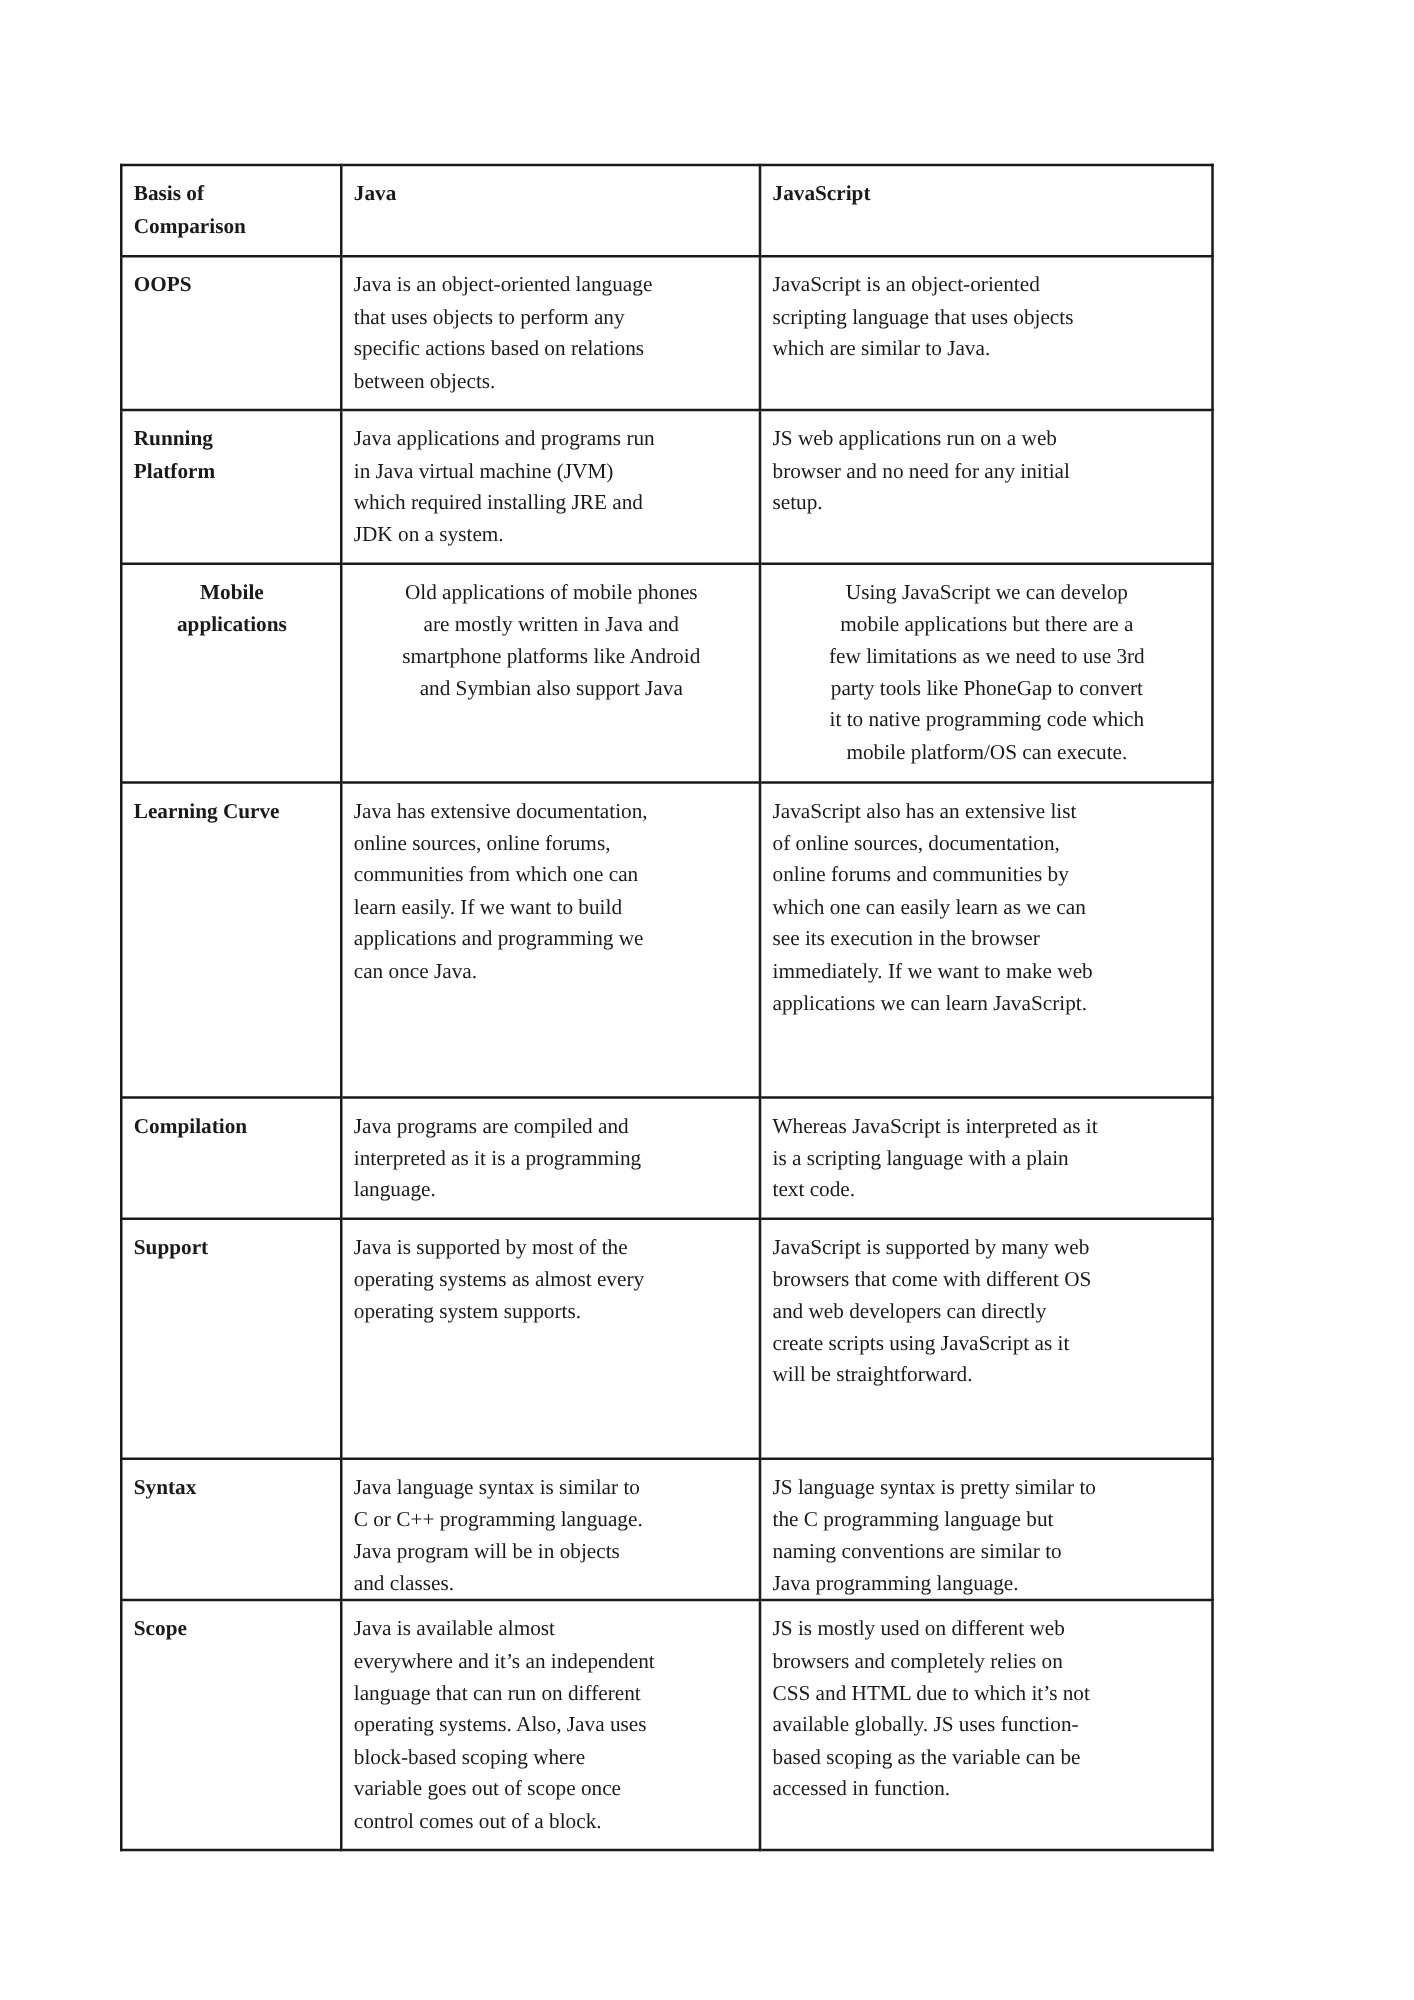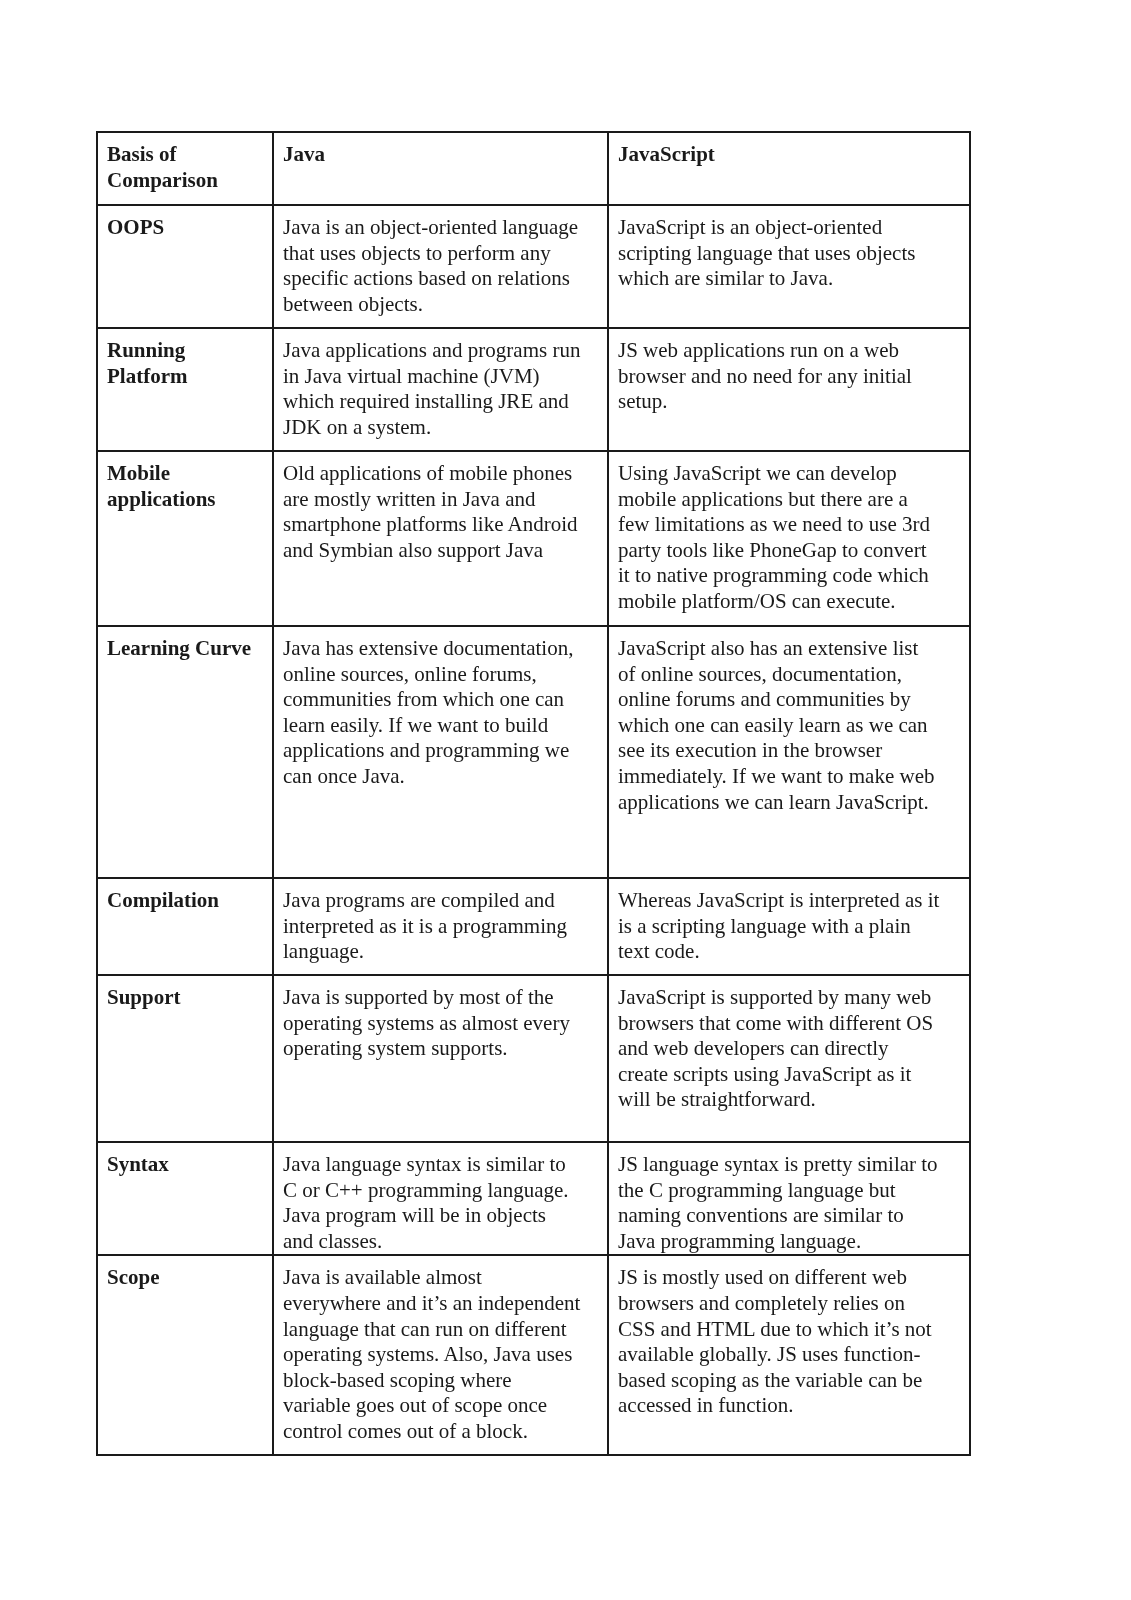--- a/index.html
+++ b/index.html
@@ -1,20 +1,20 @@
 <!DOCTYPE html>
 <html><head>
 <meta charset="utf-8">
 <style>
   html, body { margin: 0; padding: 0; background: #ffffff; }
   body { width: 1131px; height: 1600px; position: relative; overflow: hidden; }
   table.cmp {
     position: absolute; left: 96px; top: 131px;
     width: 873px; border-collapse: collapse; table-layout: fixed;
-    font-family: "Liberation Serif", serif; font-size: 21px; line-height: 25.6px; color: #1a1a1a;
+    font-family: "Liberation Serif", serif; font-size: 17px; line-height: 25.6px; color: #1a1a1a;
   }
   table.cmp td {
     border: 2px solid #1a1a1a; vertical-align: top;
     padding: 9px 8px 0 9px; box-sizing: border-box;
   }
   col.c1 { width: 176px; } col.c2 { width: 335px; } col.c3 { width: 362px; }
   .b { font-weight: bold; }
   .ln { display: block; white-space: nowrap; }
 </style>
 </head>
@@ -65,21 +65,21 @@
           <span class="ln">in Java virtual machine (JVM)</span>
           <span class="ln">which required installing JRE and</span>
           <span class="ln">JDK on a system.</span>
         </td>
         <td>
           <span class="ln">JS web applications run on a web</span>
           <span class="ln">browser and no need for any initial</span>
           <span class="ln">setup.</span>
         </td>
       </tr>
-      <tr style="height: 175px;">
+      <tr style="height: 175px; text-align: center;">
         <td class="b">
           <span class="ln">Mobile</span>
           <span class="ln">applications</span>
         </td>
         <td>
           <span class="ln">Old applications of mobile phones</span>
           <span class="ln">are mostly written in Java and</span>
           <span class="ln">smartphone platforms like Android</span>
           <span class="ln">and Symbian also support Java</span>
         </td>
@@ -122,21 +122,21 @@
           <span class="ln">Java programs are compiled and</span>
           <span class="ln">interpreted as it is a programming</span>
           <span class="ln">language.</span>
         </td>
         <td>
           <span class="ln">Whereas JavaScript is interpreted as it</span>
           <span class="ln">is a scripting language with a plain</span>
           <span class="ln">text code.</span>
         </td>
       </tr>
-      <tr style="height: 167px;">
+      <tr style="height: 192px;">
         <td class="b">
           <span class="ln">Support</span>
         </td>
         <td>
           <span class="ln">Java is supported by most of the</span>
           <span class="ln">operating systems as almost every</span>
           <span class="ln">operating system supports.</span>
         </td>
         <td>
           <span class="ln">JavaScript is supported by many web</span>

